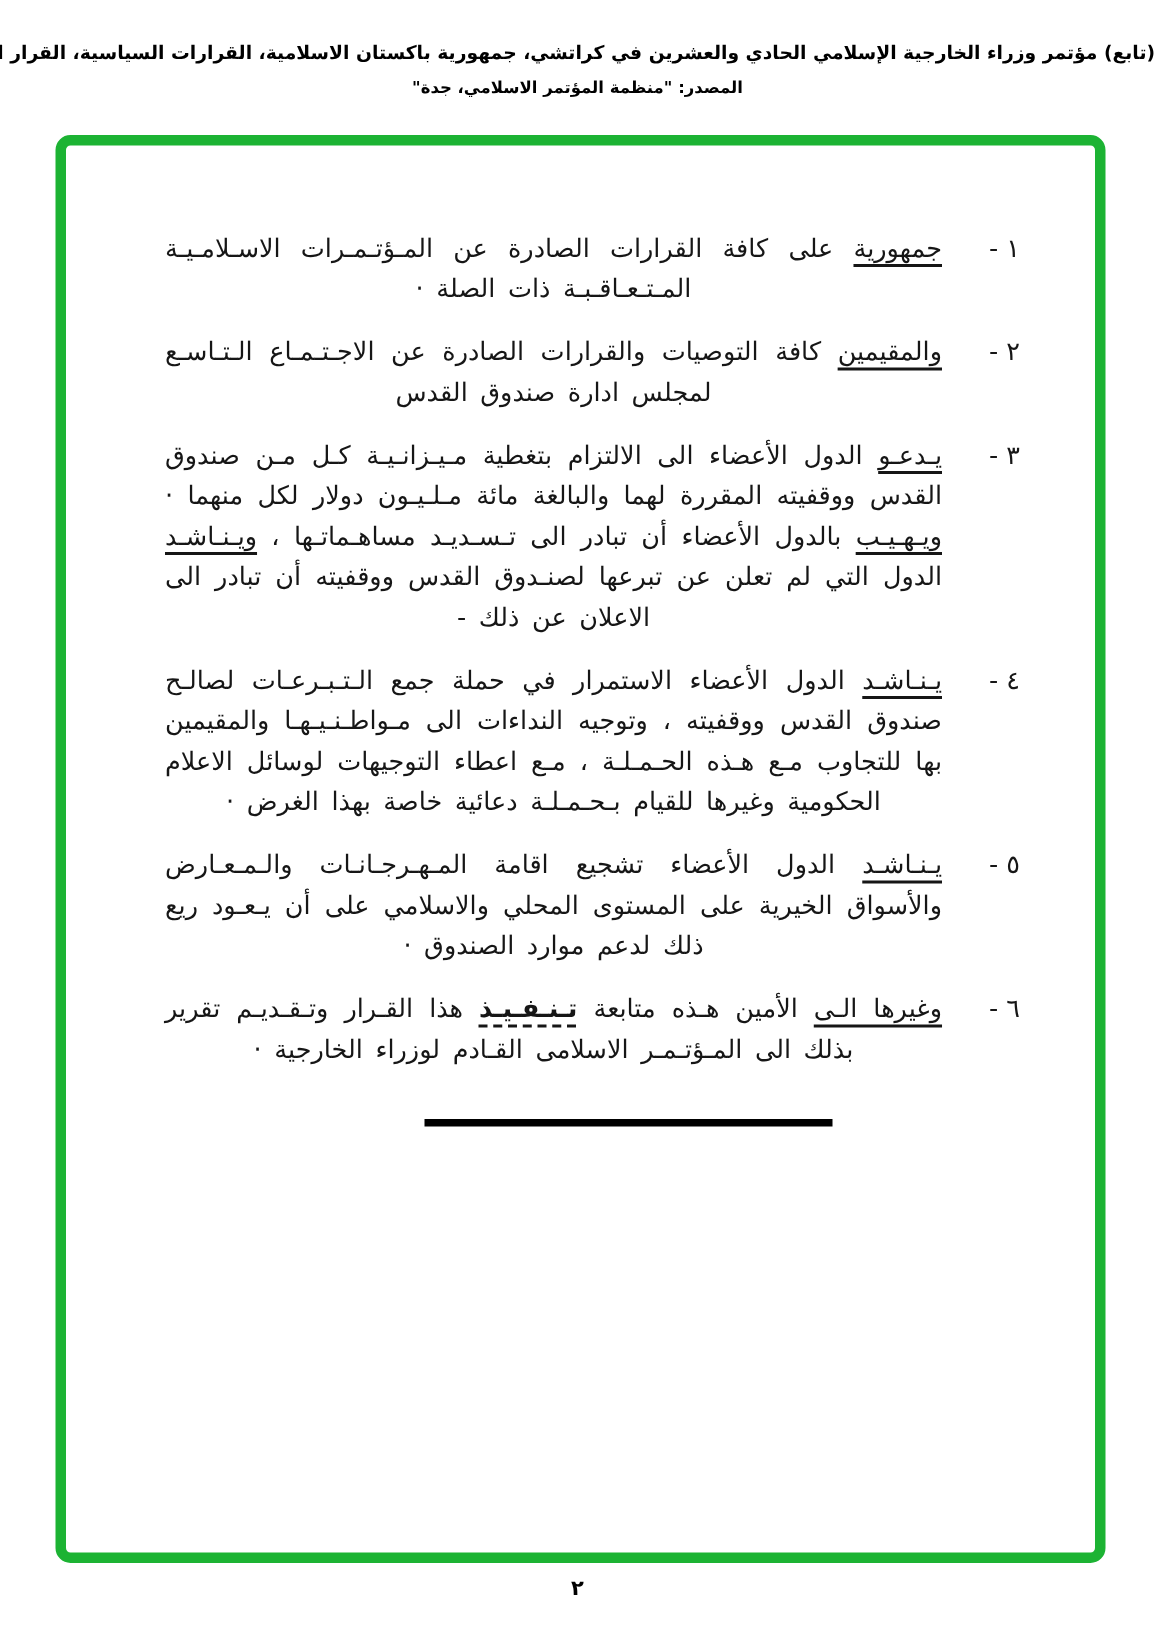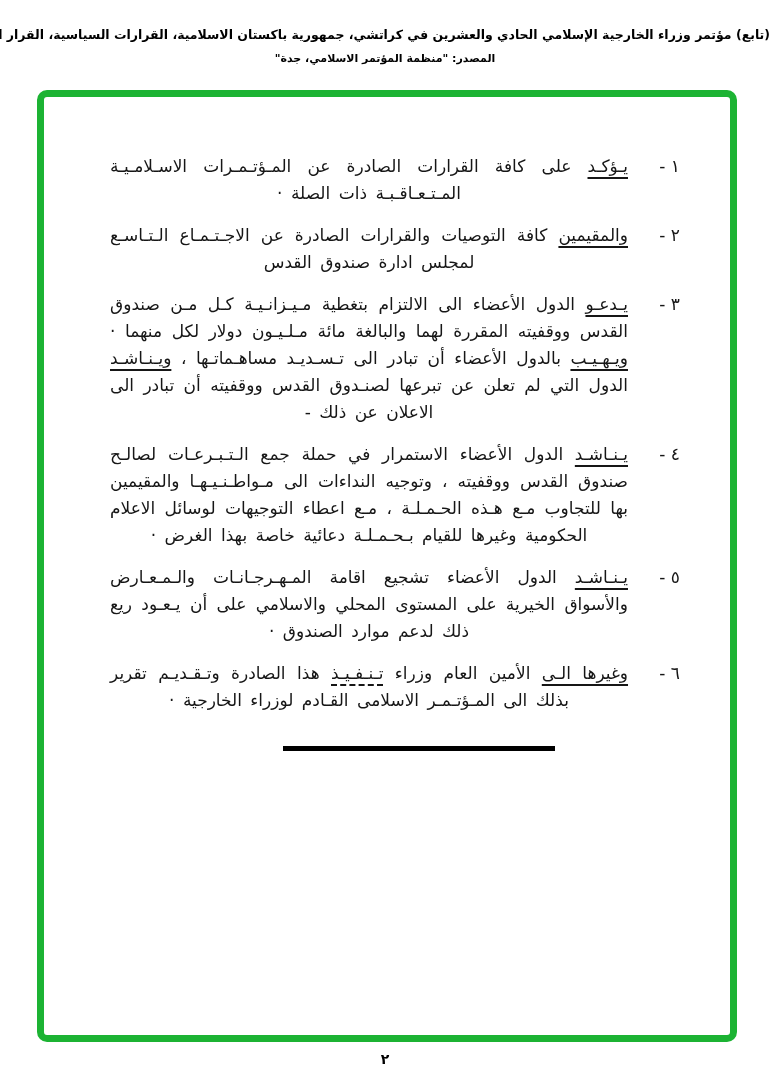--- a/index.html
+++ b/index.html
@@ -59,20 +59,21 @@
   }
   .u{
     text-decoration:underline;
     text-underline-offset:5px;
     text-decoration-thickness:1.5px;
   }
   .u-dashed{
     text-decoration:underline dashed;
     text-underline-offset:5px;
     text-decoration-thickness:1.5px;
+    font-weight:bold;
   }
   .divider{
     width:272px;height:5px;background:#000;
     margin:32px auto 0 auto;
     transform:translateX(24px);
   }
   
   .page-number{
     position:absolute;top:1051px;left:0;width:770px;
     text-align:center;font-size:14px;font-weight:bold;color:#000;
@@ -84,21 +85,21 @@
 <div class="doc-header">
   <div class="h1">(تابع) مؤتمر وزراء الخارجية الإسلامي الحادي والعشرين في كراتشي، جمهورية باكستان الاسلامية، القرارات السياسية، القرار الرقم ٢١/٦-س</div>
   <div class="h2">المصدر: "منظمة المؤتمر الاسلامي، جدة"</div>
 </div>
 
 <div class="frame">
   <div class="content">
 
     <div class="clause">
       <span class="num">١ -</span>
-      <p class="txt"><span class="u">يـؤكـد</span><span> على كافة القرارات الصادرة عن المـؤتـمـرات الاسـلامـيـة المـتـعـاقـبـة ذات الصلة ·</span></p>
+      <p class="txt"><span class="u">جمهورية</span><span> على كافة القرارات الصادرة عن المـؤتـمـرات الاسـلامـيـة المـتـعـاقـبـة ذات الصلة ·</span></p>
     </div>
 
     <div class="clause">
       <span class="num">٢ -</span>
       <p class="txt"><span class="u">والمقيمين</span><span> كافة التوصيات والقرارات الصادرة عن الاجـتـمـاع الـتـاسـع لمجلس ادارة صندوق القدس</span></p>
     </div>
 
     <div class="clause">
       <span class="num">٣ -</span>
       <p class="txt"><span class="u">يـدعـو</span><span> الدول الأعضاء الى الالتزام بتغطية مـيـزانـيـة كـل مـن صندوق القدس ووقفيته المقررة لهما والبالغة مائة مـلـيـون دولار لكل منهما · </span><span class="u">ويـهـيـب</span><span> بالدول الأعضاء أن تبادر الى تـسـديـد مساهـماتـها ، </span><span class="u">ويـنـاشـد</span><span> الدول التي لم تعلن عن تبرعها لصنـدوق القدس ووقفيته أن تبادر الى الاعلان عن ذلك -</span></p>
@@ -109,21 +110,21 @@
       <p class="txt"><span class="u">يـنـاشـد</span><span> الدول الأعضاء الاستمرار في حملة جمع الـتـبـرعـات لصالـح صندوق القدس ووقفيته ، وتوجيه النداءات الى مـواطـنـيـهـا والمقيمين بها للتجاوب مـع هـذه الحـمـلـة ، مـع اعطاء التوجيهات لوسائل الاعلام الحكومية وغيرها للقيام بـحـمـلـة دعائية خاصة بهذا الغرض ·</span></p>
     </div>
 
     <div class="clause">
       <span class="num">٥ -</span>
       <p class="txt"><span class="u">يـنـاشـد</span><span> الدول الأعضاء تشجيع اقامة المـهـرجـانـات والـمـعـارض والأسواق الخيرية على المستوى المحلي والاسلامي على أن يـعـود ريع ذلك لدعم موارد الصندوق ·</span></p>
     </div>
 
     <div class="clause">
       <span class="num">٦ -</span>
-      <p class="txt"><span class="u">وغيرها الـى</span><span> الأمين العام وزراء </span><span class="u-dashed">تـنـفـيـذ</span><span> هذا الصادرة وتـقـديـم تقرير بذلك الى المـؤتـمـر الاسلامى القـادم لوزراء الخارجية ·</span></p>
+      <p class="txt"><span class="u">وغيرها الـى</span><span> الأمين هـذه متابعة </span><span class="u-dashed">تـنـفـيـذ</span><span> هذا القـرار وتـقـديـم تقرير بذلك الى المـؤتـمـر الاسلامى القـادم لوزراء الخارجية ·</span></p>
     </div>
 
     <div class="divider"></div>
 
   </div>
 </div>
 
 <div class="page-number">٢</div>
 
 </body></html>

